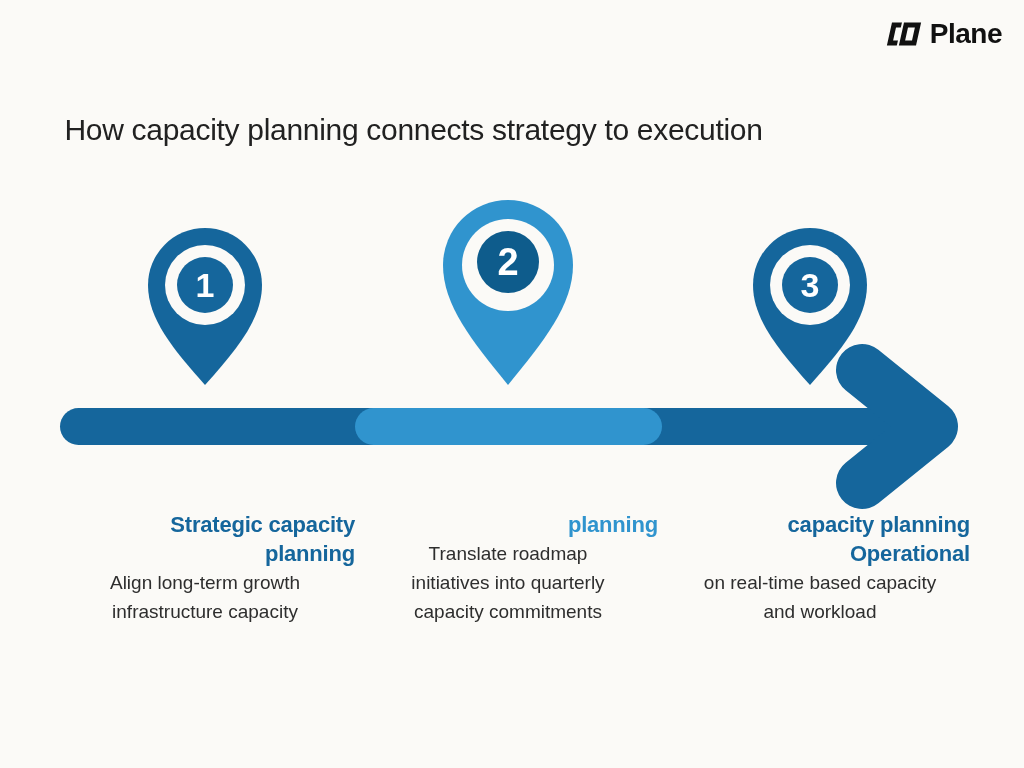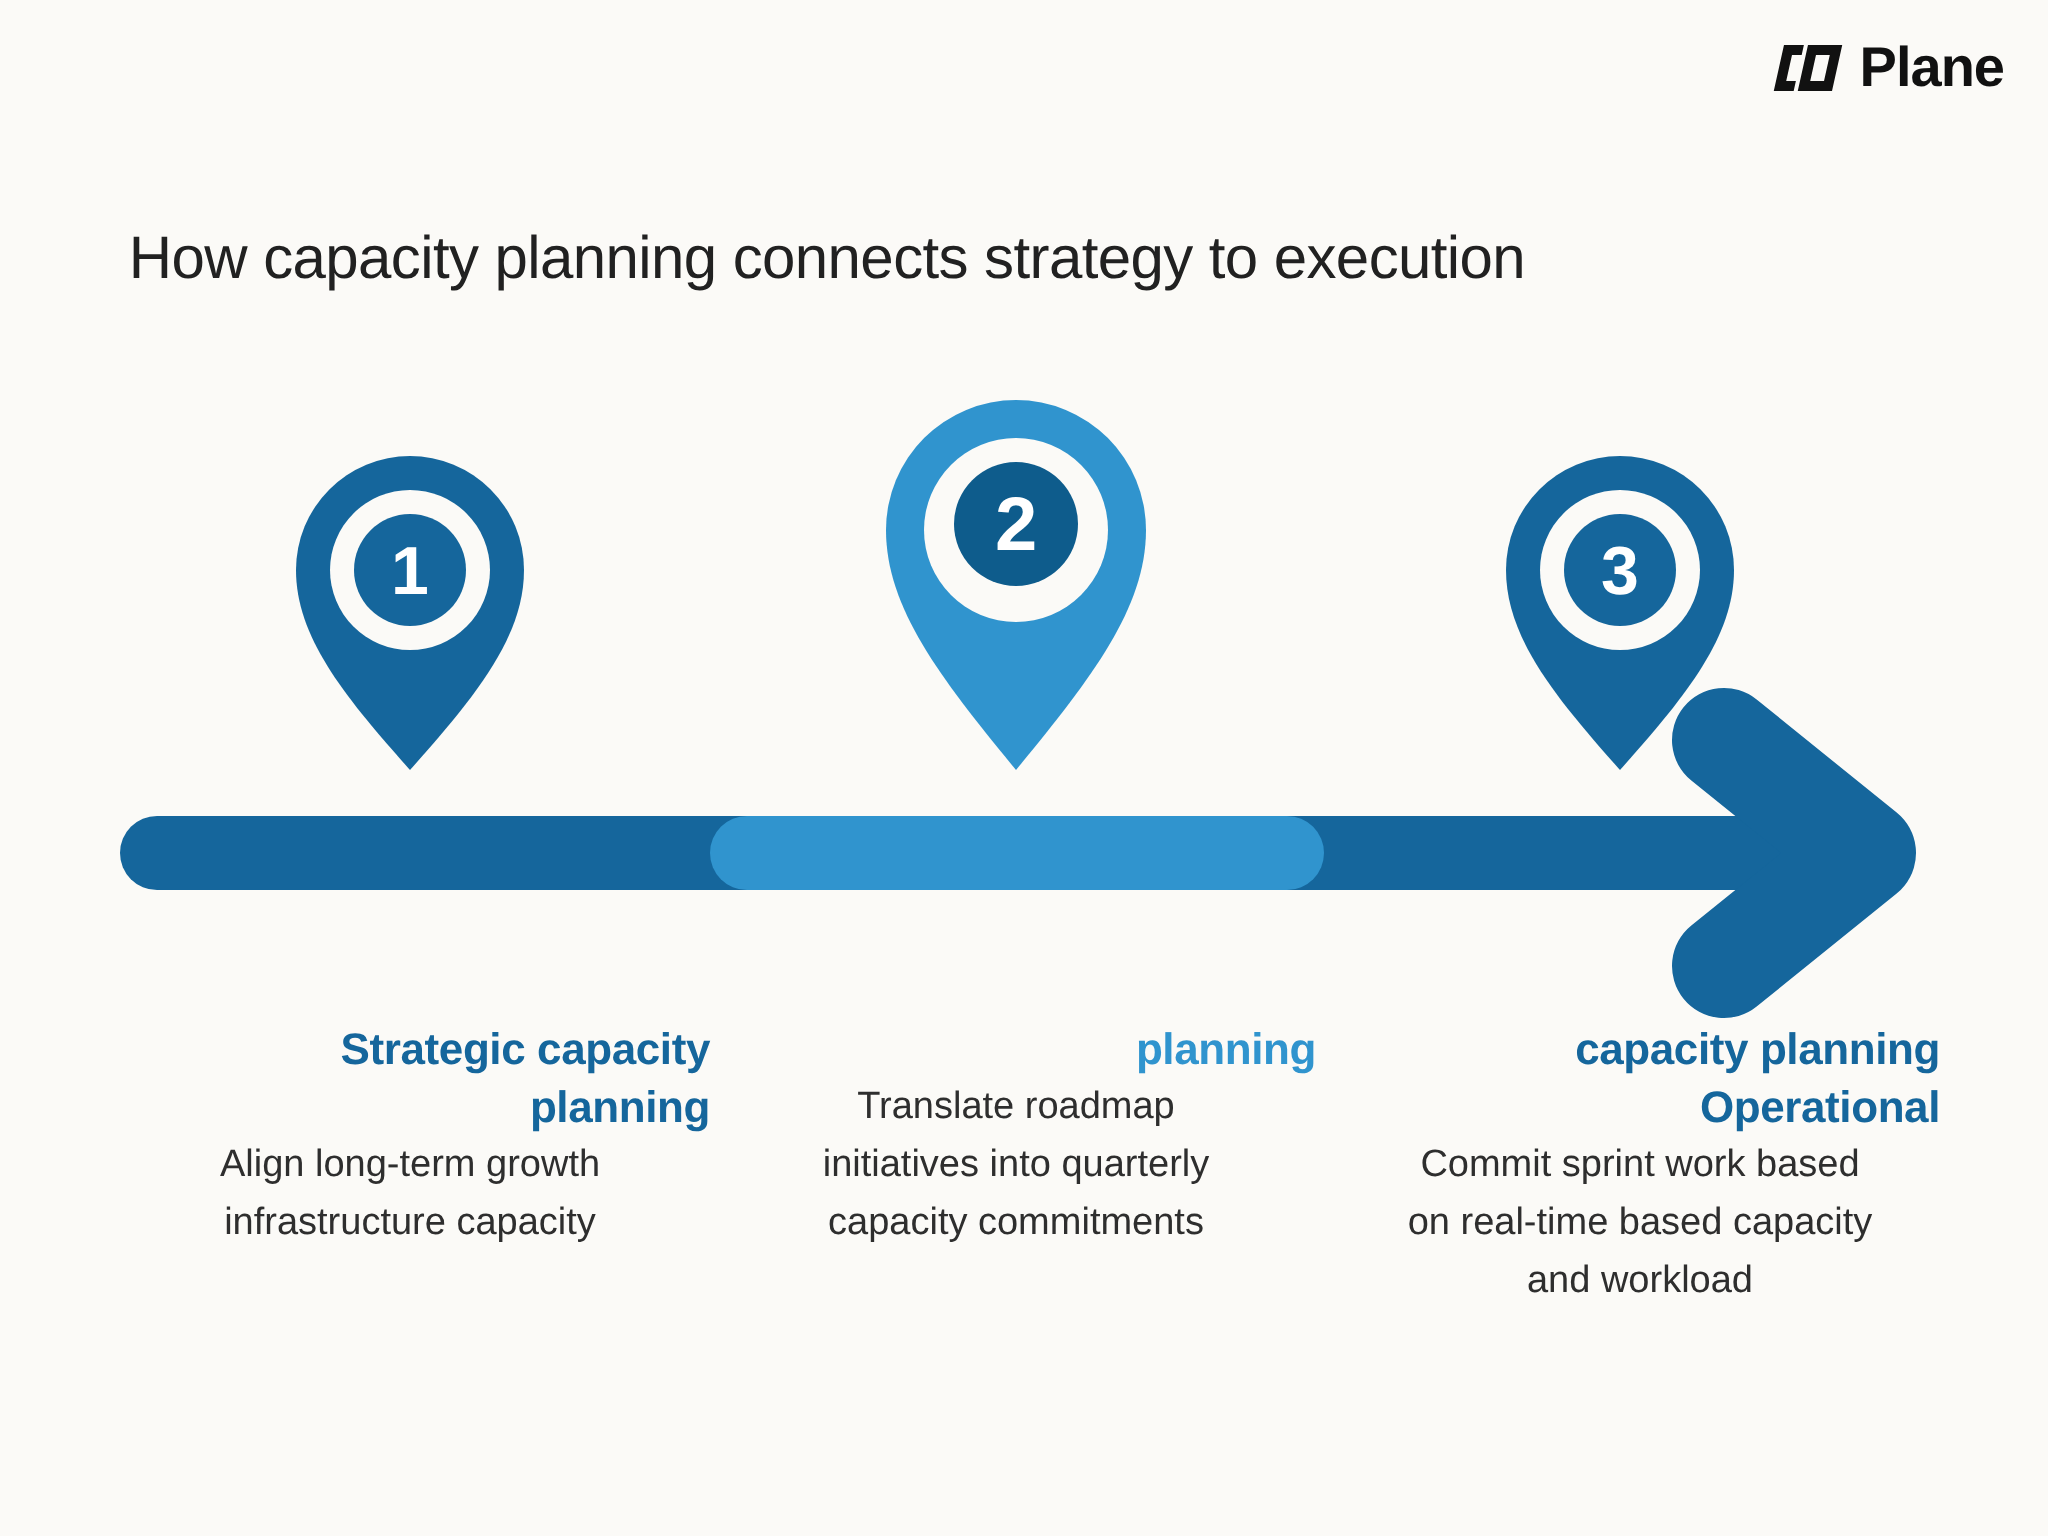--- a/index.html
+++ b/index.html
@@ -124,17 +124,16 @@
     <span>capacity commitments</span>
   </div>
 </div>
 
 <div class="step-column col-3">
   <div class="step-heading">
     <span>capacity planning</span>
     <span>Operational</span>
   </div>
   <div class="step-desc">
-    <span>Commit sprint work based</span>
     <span>on real-time based capacity</span>
     <span>and workload</span>
   </div>
 </div>
 
 </body></html>

